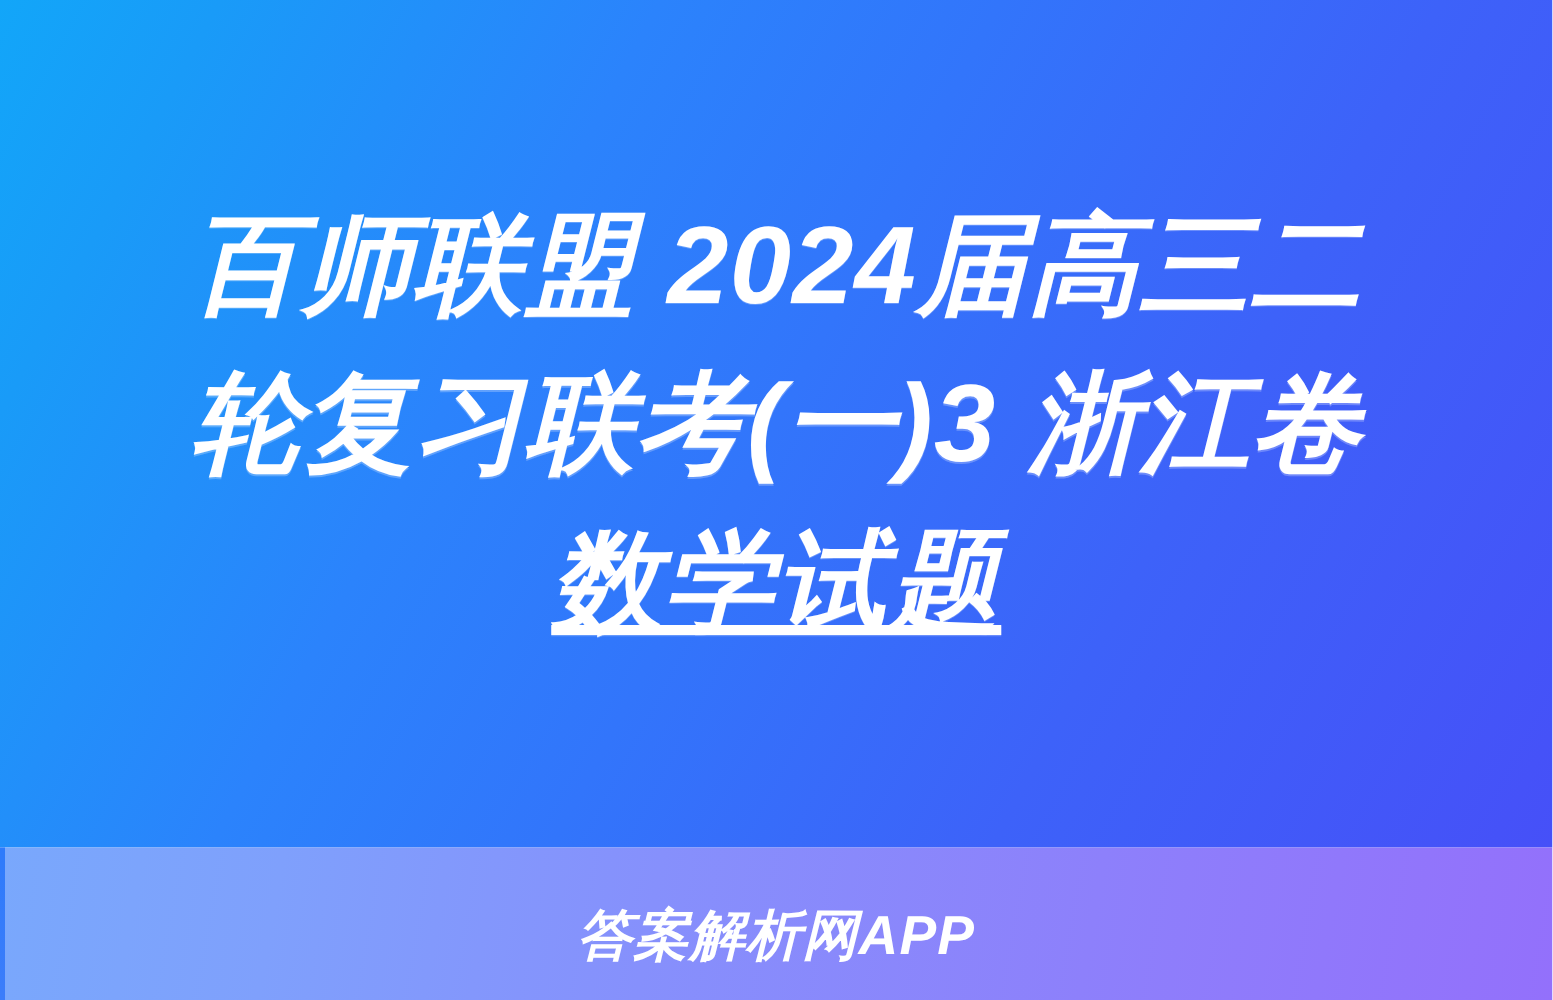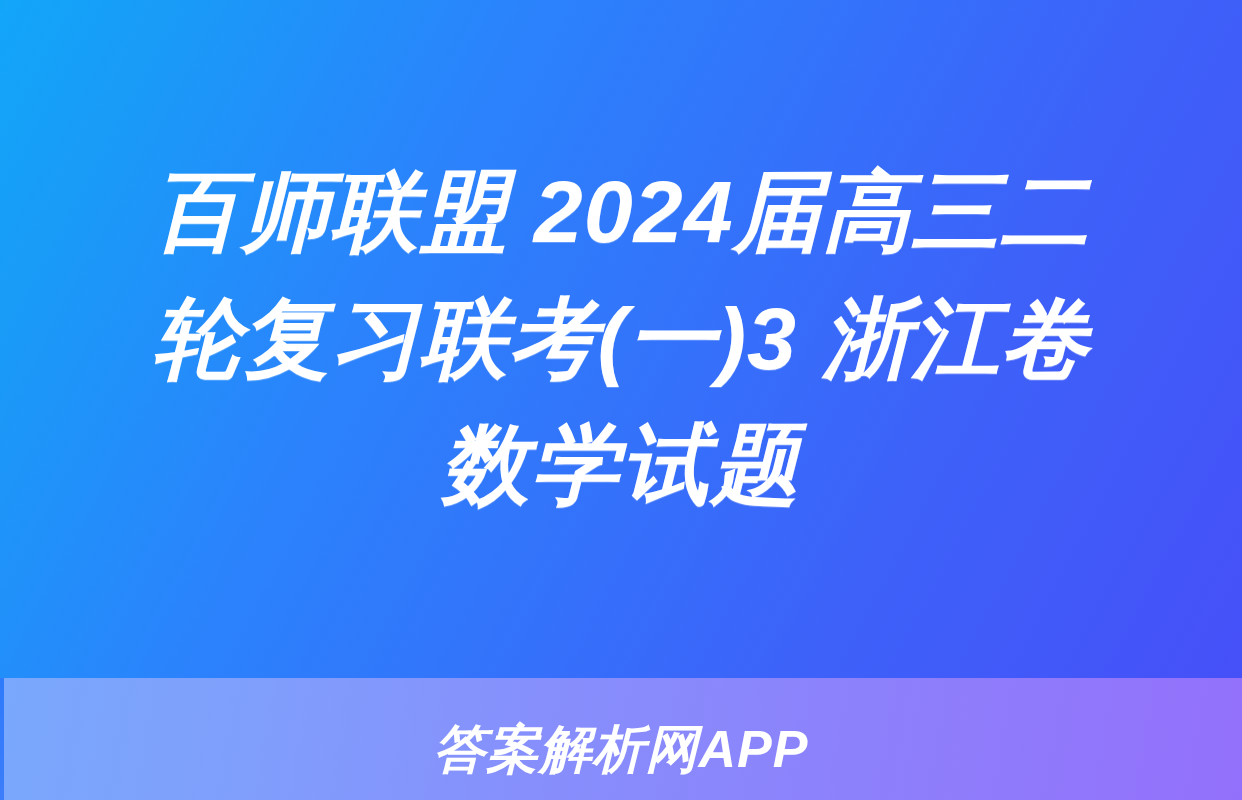--- a/index.html
+++ b/index.html
@@ -58,21 +58,21 @@
     line-height: 1.44;
     font-weight: 700;
     font-style: italic;
     letter-spacing: 0.5px;
     white-space: nowrap;
     text-shadow: 0 1px 0 rgba(255,255,255,0.25);
   }
 
   .title-line.l1 { letter-spacing: 1px; }
   .title-line.l2 { letter-spacing: 1px; }
-  .title-line.l3 { letter-spacing: 2px; }
+  .title-line.l3 { letter-spacing: 2px; text-decoration: underline; }
 
   
   .footer {
     position: absolute;
     left: 0;
     top: 678px;
     width: 1242px;
     height: 122px;
     background: linear-gradient(100deg,
                 #79A8FC 0%,
@@ -90,21 +90,21 @@
     position: absolute;
     left: 0;
     top: 0;
     width: 4px;
     height: 122px;
     background: linear-gradient(180deg, #2E7BFB 0%, #3C7DFA 100%);
   }
 
   .footer-text {
     color: #ffffff;
-    font-size: 52px;
+    font-size: 44px;
     font-weight: 700;
     font-style: italic;
     letter-spacing: 1px;
     white-space: nowrap;
     line-height: 1;
     margin-top: 20px;
   }
 </style>
 </head>
 <body>

